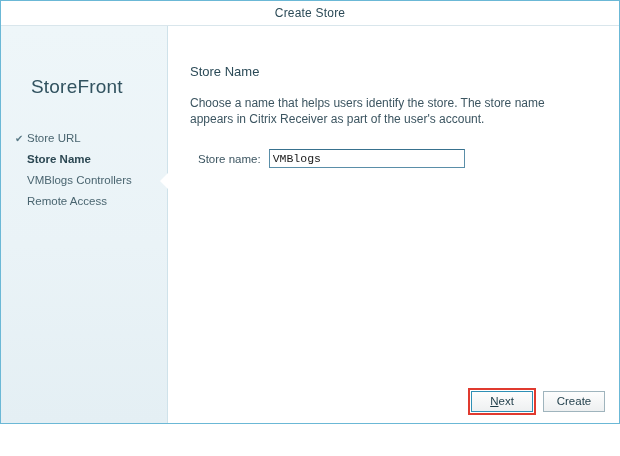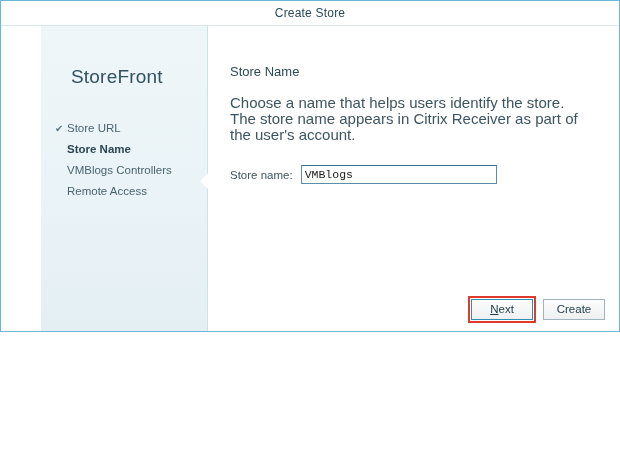--- a/index.html
+++ b/index.html
@@ -6,21 +6,21 @@
     margin: 0;
     padding: 0;
     background: #ffffff;
   }
   body {
     font-family: "Liberation Sans", sans-serif;
   }
   .window {
     position: relative;
     width: 620px;
-    height: 332px;
+    height: 424px;
     box-sizing: border-box;
     background: #d946ef;
     border: 1px solid #6bb8d6;
     overflow: hidden;
   }
   .titlebar {
     height: 24px;
     background: #ffffff;
     border-bottom: 1px solid #d9e6ec;
     display: flex;
@@ -48,22 +48,21 @@
     right: 0;
     bottom: 0;
     display: flex;
     background: #ffffff;
   }
   .sidebar {
     width: 166px;
     background: linear-gradient(to bottom, #eef6f9 0%, #eaf3f7 55%, #e4eff4 100%);
     border-right: 1px solid #cfe2ea;
     position: relative;
-    padding-top: 6px;
-    margin-left: 40px;
+    padding-top: 16px;
   }
   .brand {
     font-size: 19px;
     color: #31525f;
     padding: 34px 0 0 30px;
     font-weight: normal;
     letter-spacing: 0.2px;
   }
   .steps {
     margin-top: 30px;
@@ -106,29 +105,30 @@
     position: relative;
     padding: 0;
     background: #ffffff;
   }
   .section-title {
     font-size: 13px;
     color: #2b4a57;
     padding: 38px 0 0 22px;
   }
   .description {
-    font-size: 15px;
+    font-size: 12px;
     color: #3c5561;
     padding: 16px 30px 0 22px;
     line-height: 16px;
   }
   .field-row {
     display: flex;
     align-items: center;
     padding: 22px 0 0 22px;
+    margin-left: 8px;
   }
   .field-label {
     font-size: 11.5px;
     color: #3c5561;
     margin-right: 8px;
   }
   .text-input {
     width: 196px;
     height: 19px;
     box-sizing: border-box;

